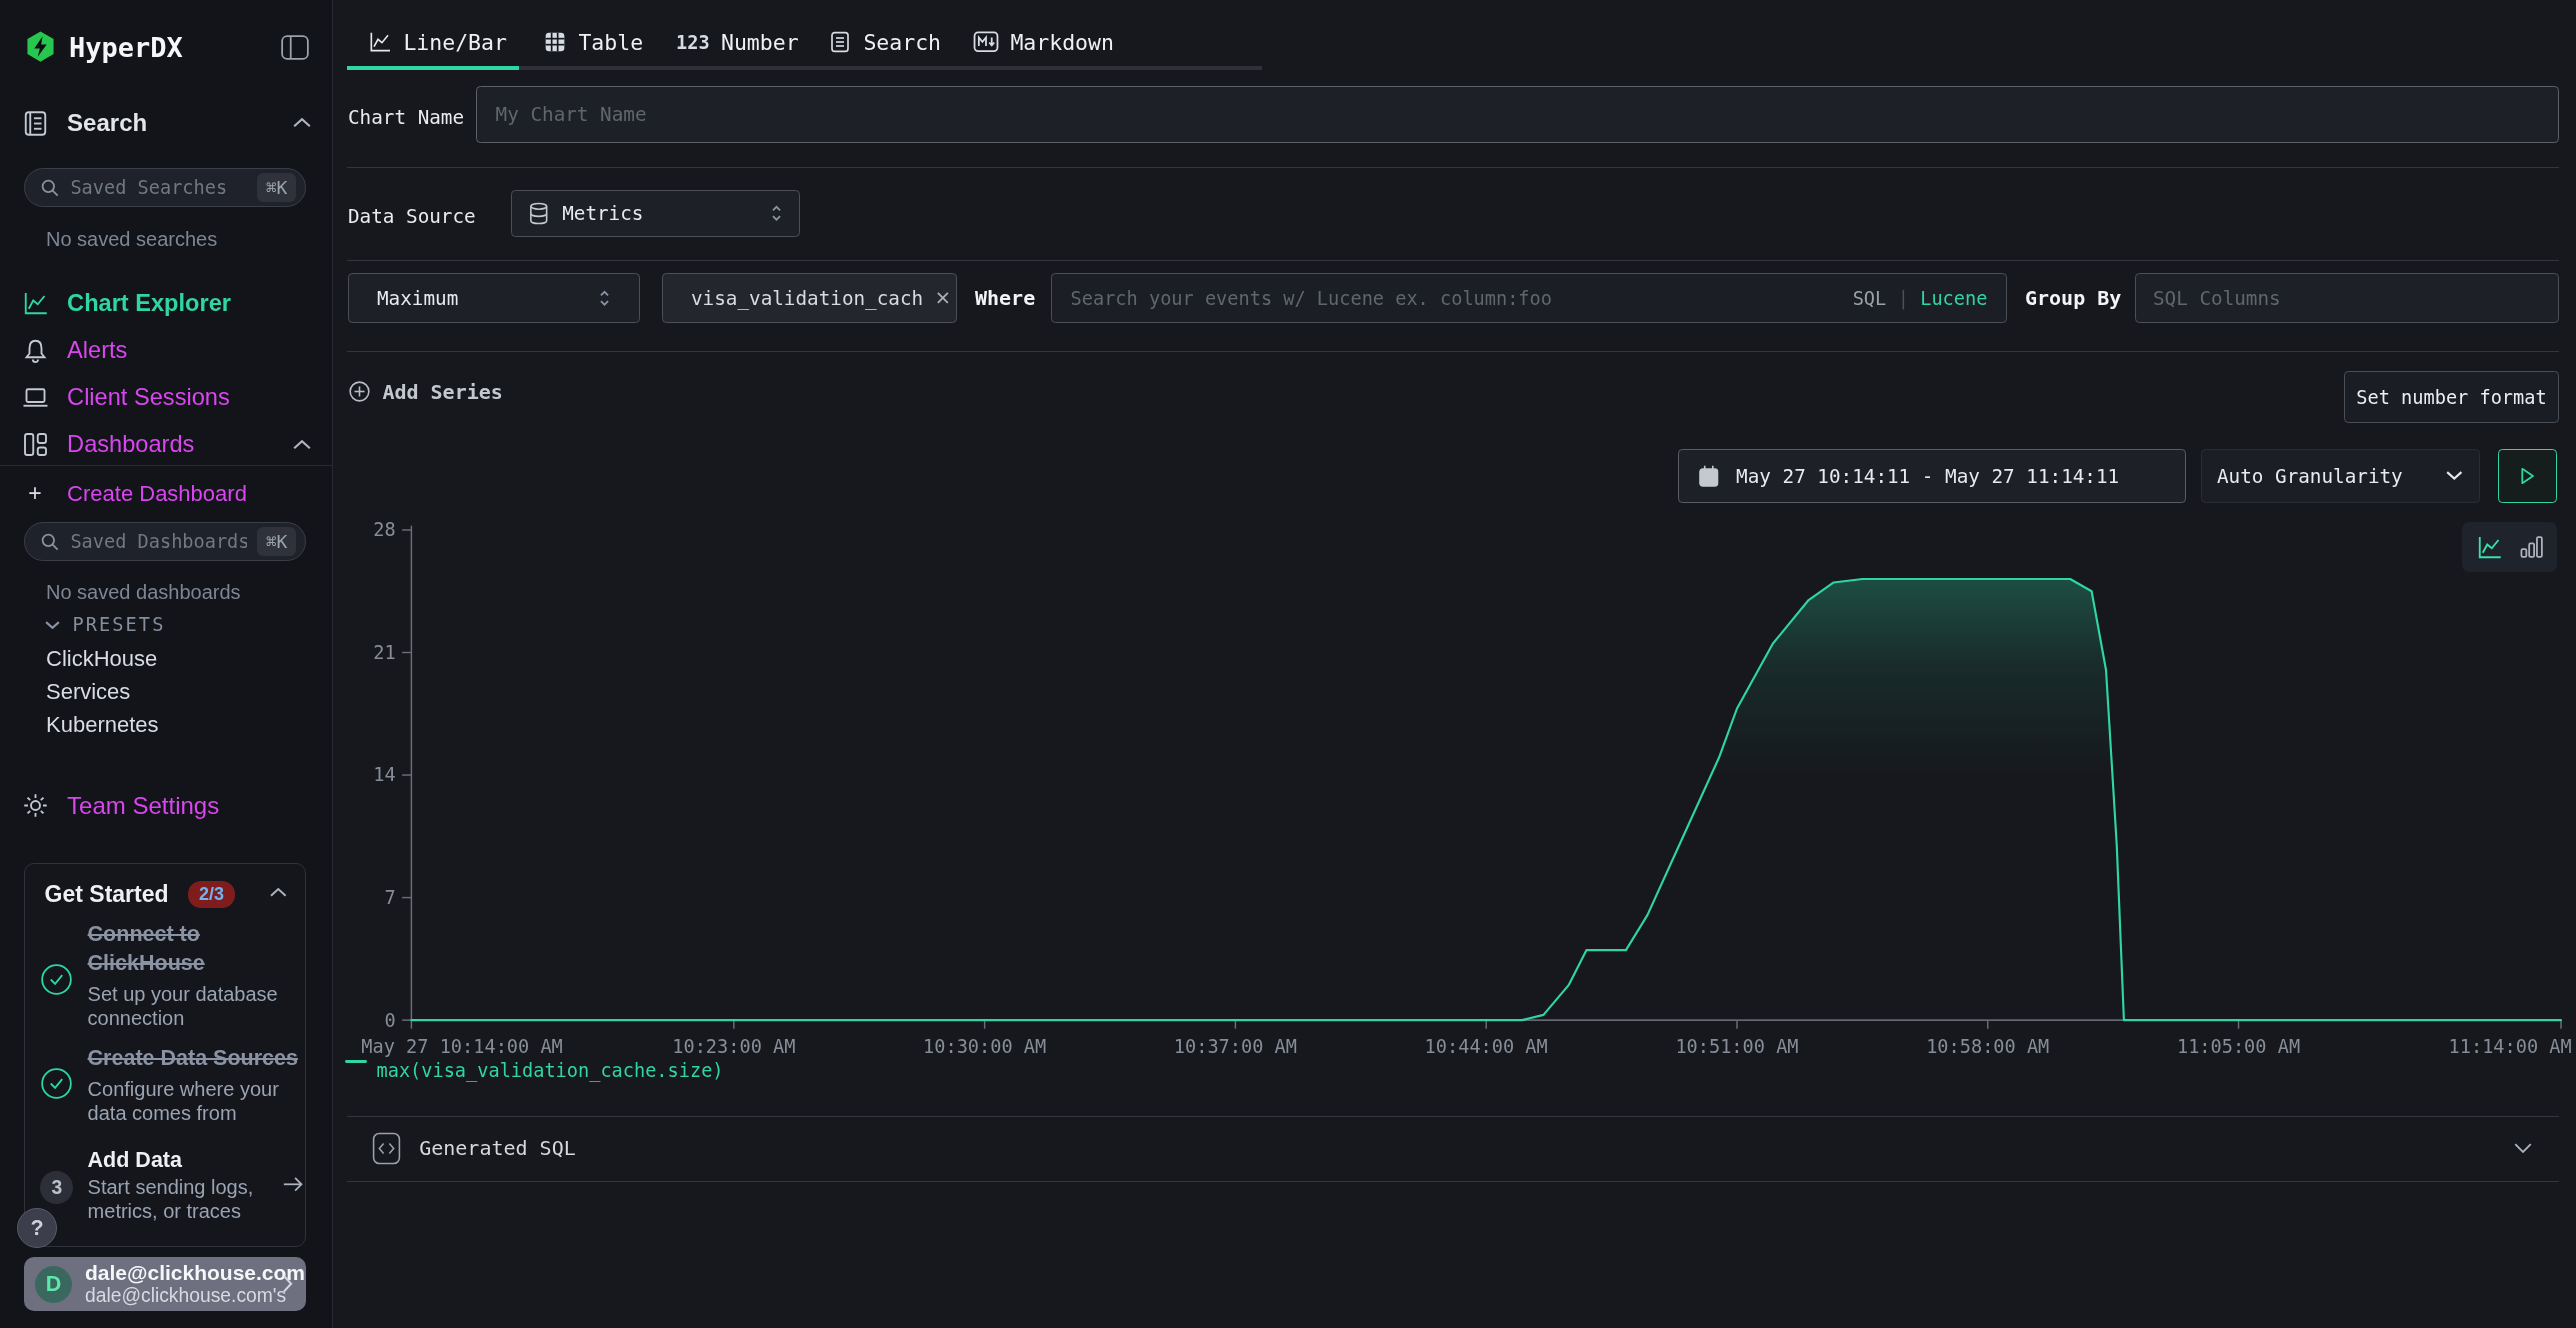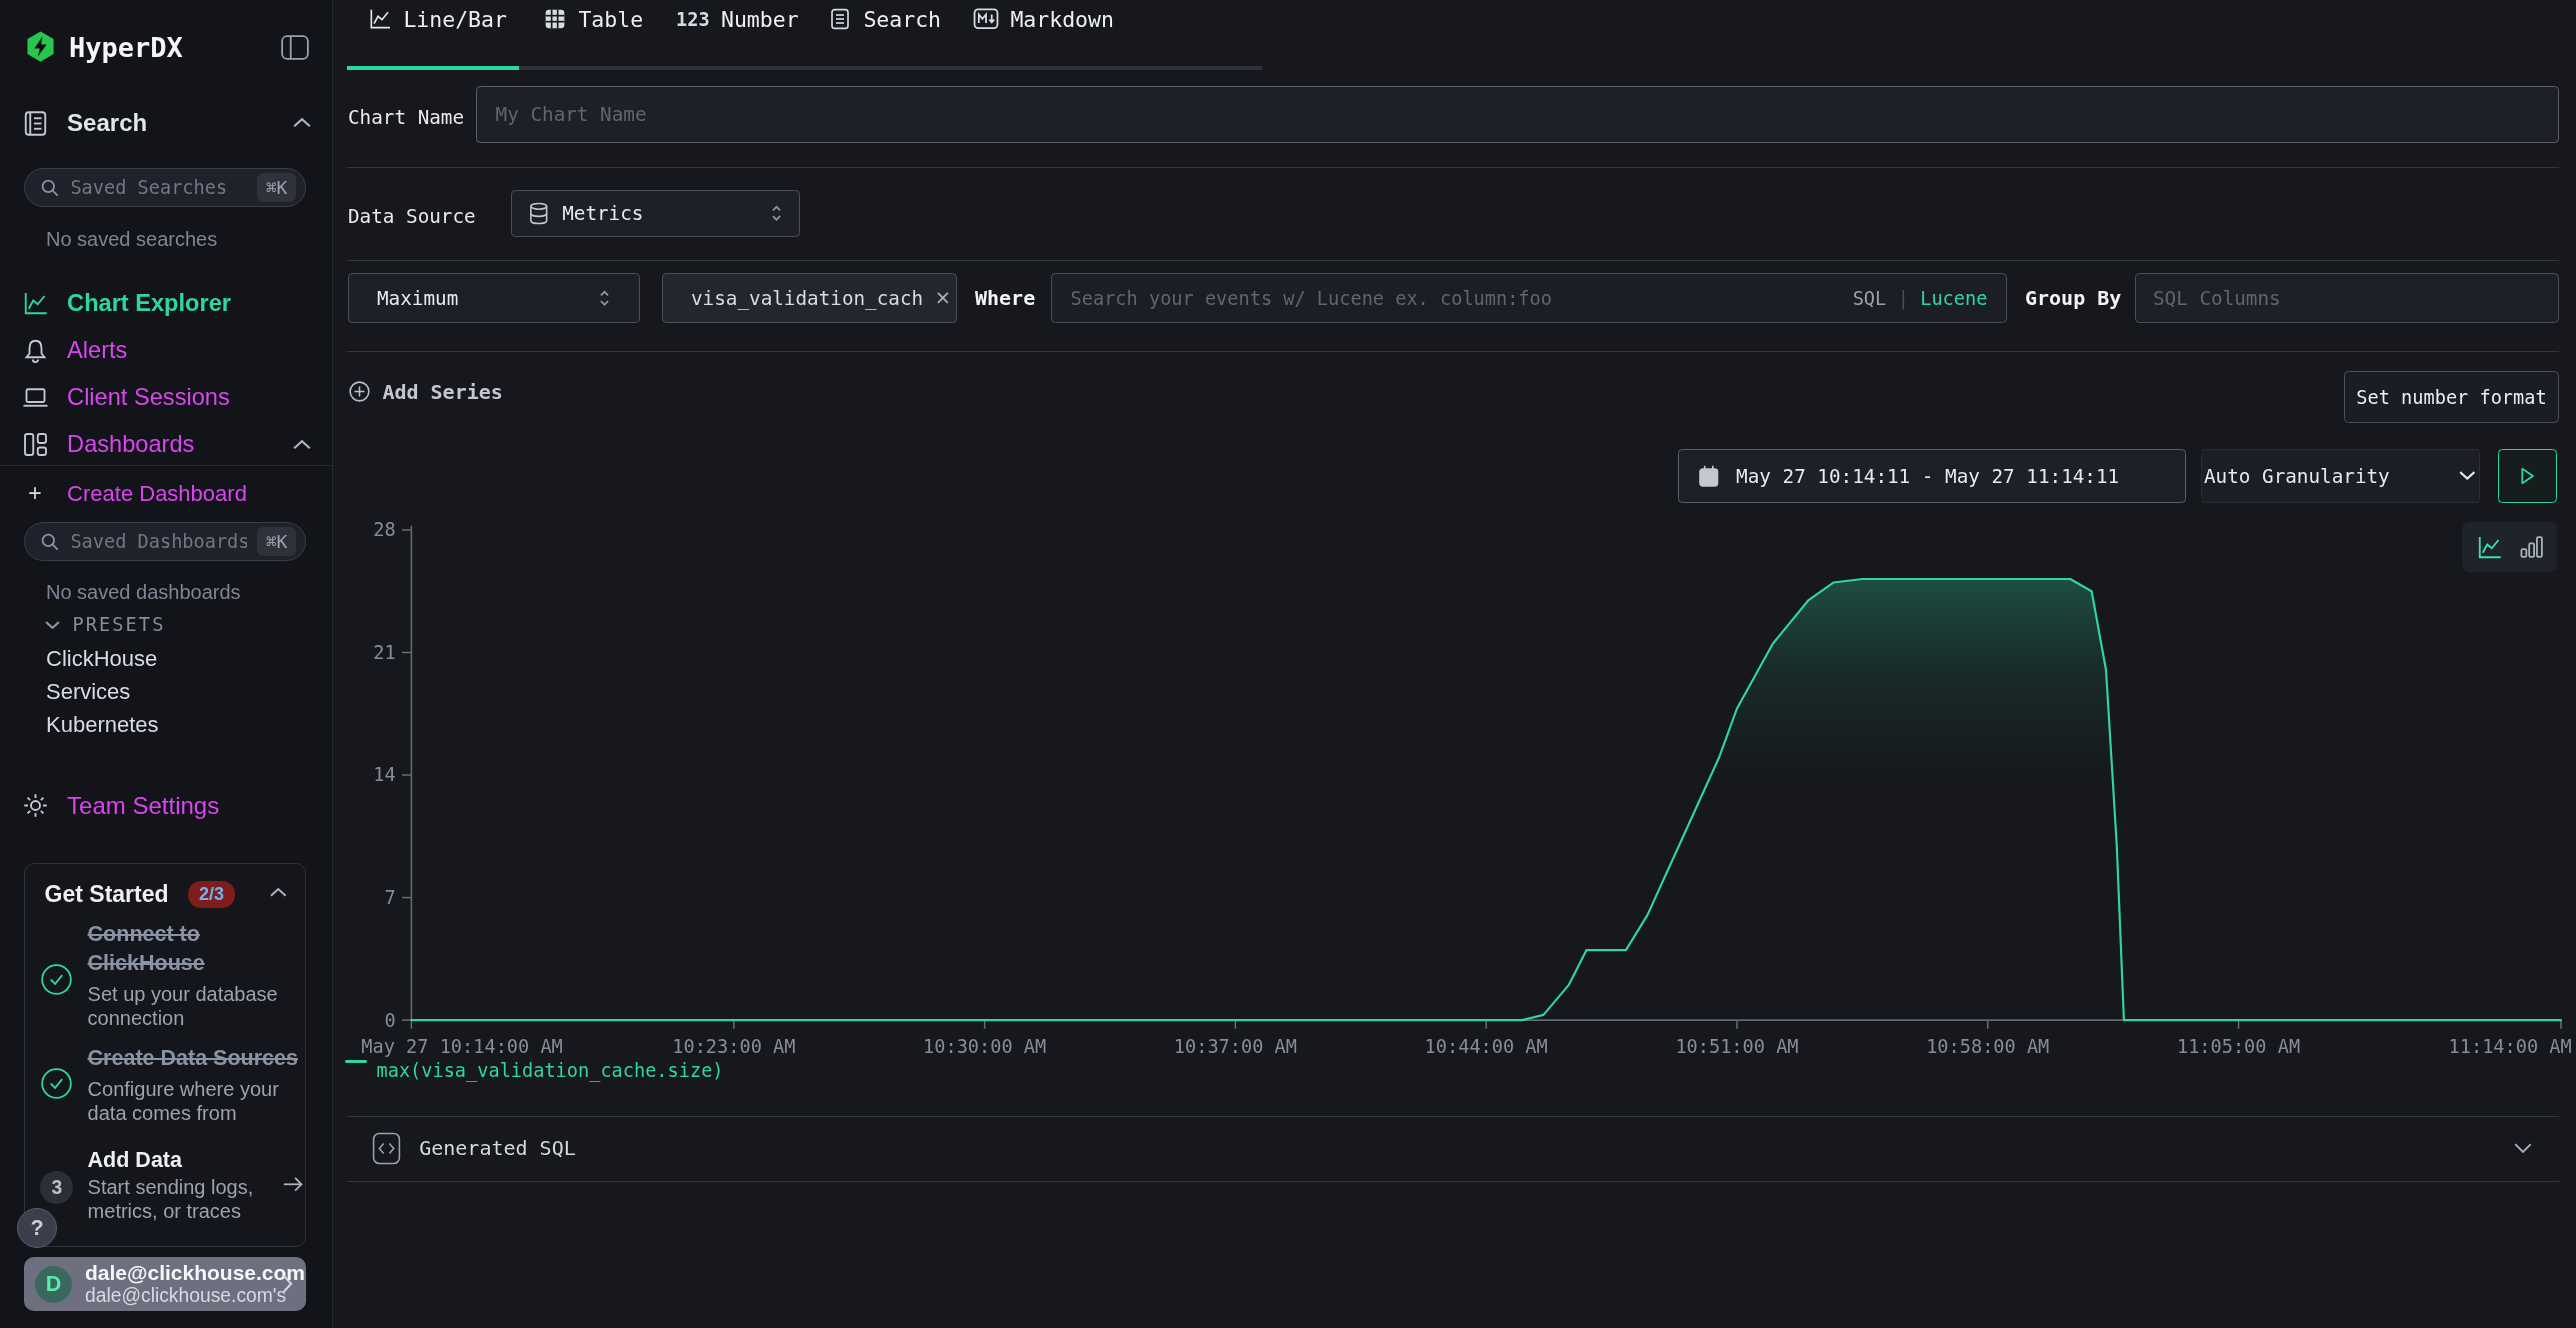--- a/index.html
+++ b/index.html
@@ -34,21 +34,21 @@
   .gs-desc{font-size:20px;color:#9aa3b1;line-height:24px}
   .step-circle{position:absolute;width:33px;height:33px;border-radius:50%;background:#2c2f38;color:#b9c0ca;font-size:19.3px;font-weight:700;display:flex;align-items:center;justify-content:center}
   #help-btn{position:absolute;left:17px;top:1208px;width:40px;height:40px;border-radius:50%;background:#3c3e4b;border:1.4px solid #595b6b;color:#cdd0d9;font-size:21.5px;font-weight:700;display:flex;align-items:center;justify-content:center;cursor:pointer}
   #profile{position:absolute;left:23.6px;top:1257px;width:282px;height:54px;border-radius:10px;background:#6e7080;display:flex;align-items:center;padding:0 11.4px;gap:13px;cursor:pointer}
   .avatar{width:37px;height:37px;border-radius:50%;background:#3a685f;color:#5ce9ab;font-weight:700;font-size:21.5px;display:flex;align-items:center;justify-content:center}
   .prof-email{font-size:21px;font-weight:700;color:#f6f7f9;line-height:24px}
   .prof-sub{font-size:19.3px;color:#d8d9e1;line-height:21.5px}
 
   
   #main{position:absolute;left:333px;top:0;width:2243px;height:1328px}
-  .tab{position:absolute;top:2px;height:34px;display:flex;align-items:center;gap:11.4px;cursor:pointer}
+  .tab{position:absolute;top:25px;height:34px;display:flex;align-items:center;gap:11.4px;cursor:pointer}
   .tab .lbl{font-size:21.5px;color:#eef0f4;font-family:"DejaVu Sans Mono",monospace}
   .tab-underline-gray{position:absolute;left:185px;top:66px;width:744px;height:4.3px;background:#2e3138}
   .tab-underline-green{position:absolute;left:13.6px;top:66px;width:172px;height:4.3px;background:#2fd6a3}
   .form-label{position:absolute;font-size:19.3px;color:#e9ebef;font-family:"DejaVu Sans Mono",monospace}
   .bold-label{position:absolute;font-size:20px;font-weight:700;color:#f2f4f6;font-family:"DejaVu Sans Mono",monospace}
   .field{position:absolute;background:#1d2026;border:0.7px solid #4b4f58;border-radius:4.3px;display:flex;align-items:center}
   .field.light-border{border-color:#5c6069}
   .hdiv{position:absolute;left:13.6px;width:2212px;height:0.7px;background:#33363c}
   .select-text{font-size:19.3px;color:#e8eaee;font-family:"DejaVu Sans Mono",monospace}
   .btn{position:absolute;background:#1a1d23;border:0.7px solid #4b4f58;border-radius:4.3px;display:flex;align-items:center;justify-content:center;cursor:pointer}
@@ -396,21 +396,21 @@
     <span>
         <svg width="21.5" height="23" viewBox="0 0 32 34" fill="none" stroke="#c3c8d1" stroke-width="2.4">
           <rect x="3" y="6" width="26" height="25" rx="4" fill="#c3c8d1"></rect>
           <line x1="10" y1="1" x2="10" y2="8"></line>
           <line x1="22" y1="1" x2="22" y2="8"></line>
         </svg>
       </span>
     <span class="select-text">May 27 10:14:11 - May 27 11:14:11</span>
   </div>
 
-  <div class="abs" style="left:1868px;top:449px;width:279px;height:54px;background:#1b1e24;border:0.7px solid #2a2d34;border-radius:4.3px;display:flex;align-items:center;padding:0 2px;cursor:pointer">
+  <div class="abs" style="left:1868px;top:449px;width:279px;height:54px;background:#1b1e24;border:0.7px solid #2a2d34;border-radius:4.3px;display:flex;align-items:center;padding:0 15px;cursor:pointer">
     <span class="select-text" style="flex:1">Auto Granularity</span>
     <span>
         <svg width="18.6" height="11.4" viewBox="0 0 26 16" fill="none" stroke="#e4e7ec" stroke-width="3">
           <polyline points="3,3 13,12 23,3"></polyline>
         </svg>
       </span>
   </div>
 
   <div class="abs" style="left:2165px;top:449px;width:59px;height:54px;border:1.4px solid #2fd6a3;border-radius:4.3px;background:#151d1d;display:flex;align-items:center;justify-content:center;cursor:pointer">
     <span>

